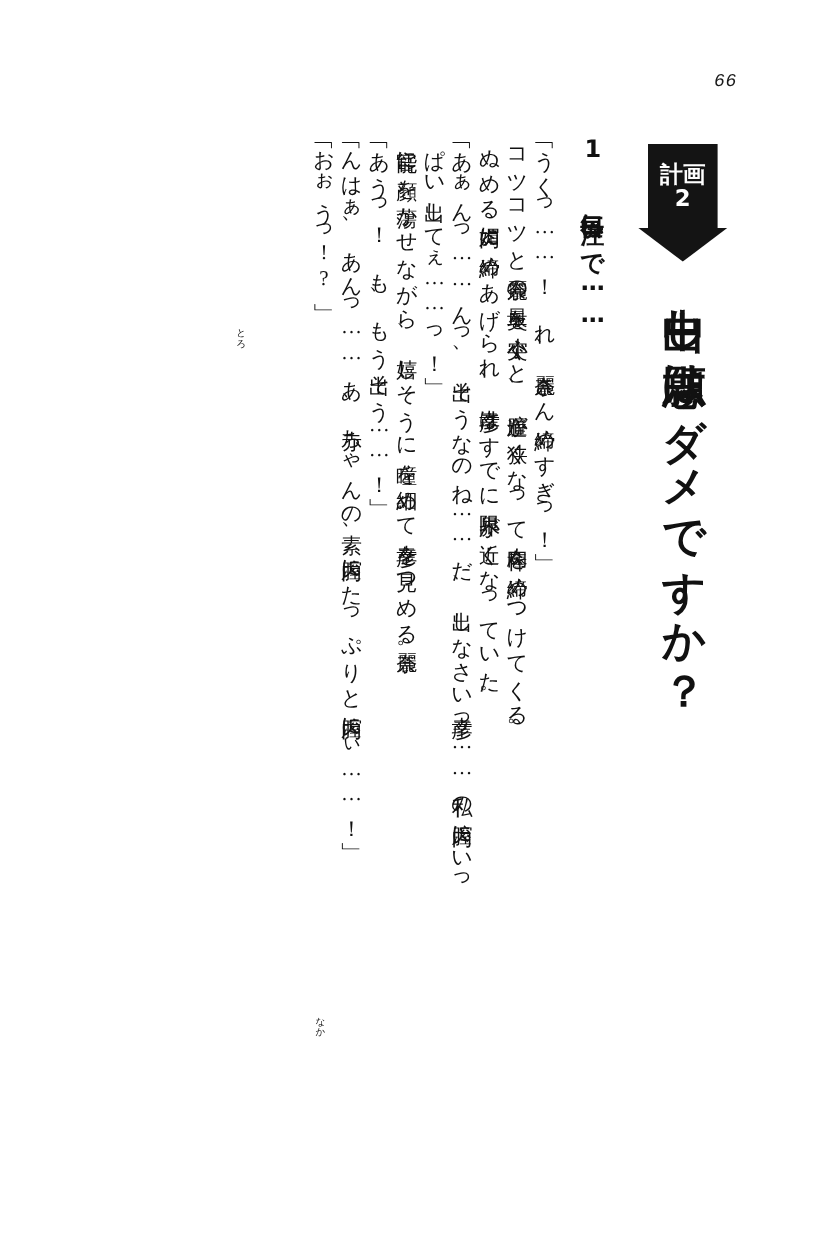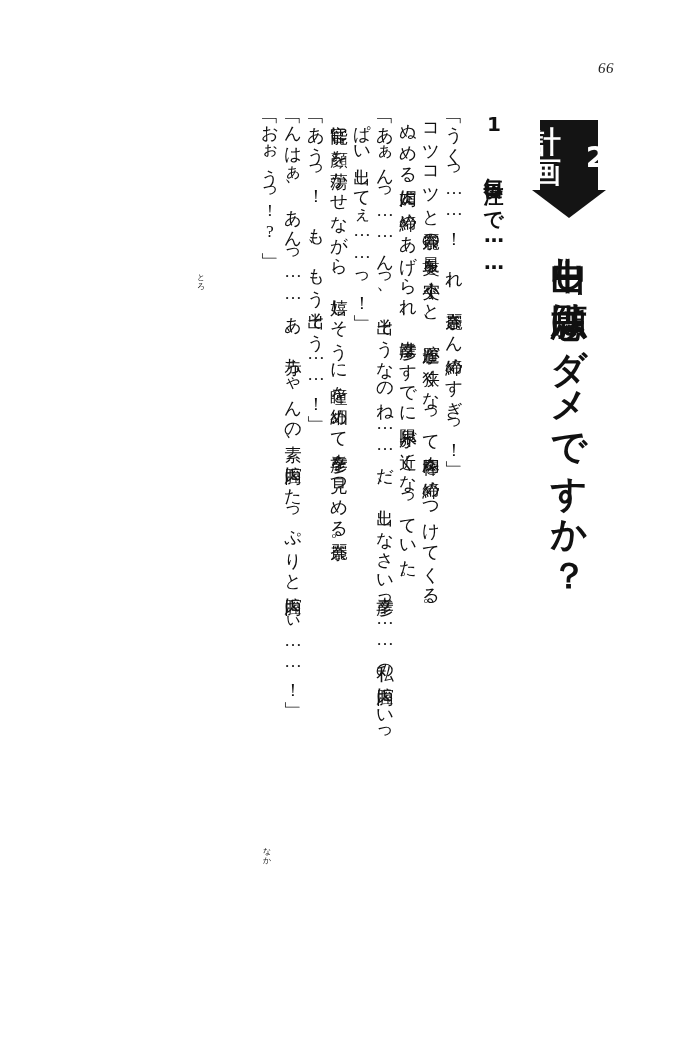--- a/index.html
+++ b/index.html
@@ -22,21 +22,21 @@
     background: #ffffff;
   }
 
   
   .page-number {
     position: absolute;
     top: 60px;
     right: 86px;
     font-size: 15px;
     font-style: italic;
-    font-family: Liberation Serif, serif;
+    font-family: Liberation Mono, monospace;
     color: #1a1a1a;
     letter-spacing: 0.5px;
   }
 
   
   .chapter-block {
     position: absolute;
     top: 120px;
     right: 88px;
     width: 86px;
@@ -72,26 +72,26 @@
   }
   .chapter-badge .badge-text {
     position: absolute;
     left: 0;
     top: 2px;
     width: 74px;
     height: 70px;
     color: #ffffff;
     font-family: "DejaVu Sans", "Liberation Sans", sans-serif;
     font-weight: bold;
-    font-size: 29px;
+    font-size: 19px;
     line-height: 1.05;
     display: flex;
-    flex-direction: row;
+    flex-direction: column;
     align-items: center;
-    justify-content: flex-end;
+    justify-content: center;
     letter-spacing: 0px;
   }
   .chapter-badge .badge-text span { display: block; }
 
   .chapter-title {
     writing-mode: vertical-rl;
     text-orientation: upright;
     font-family: "DejaVu Sans", "Liberation Sans", sans-serif;
     font-weight: bold;
     font-size: 36px;

